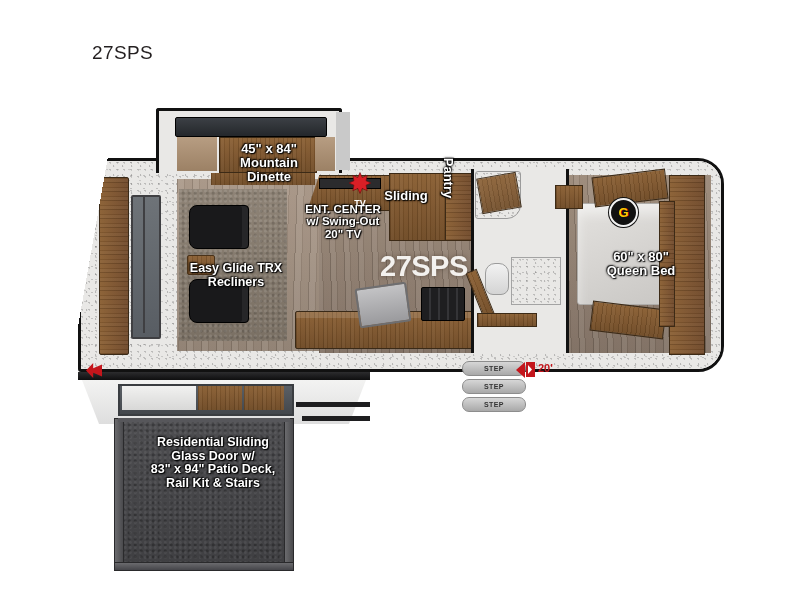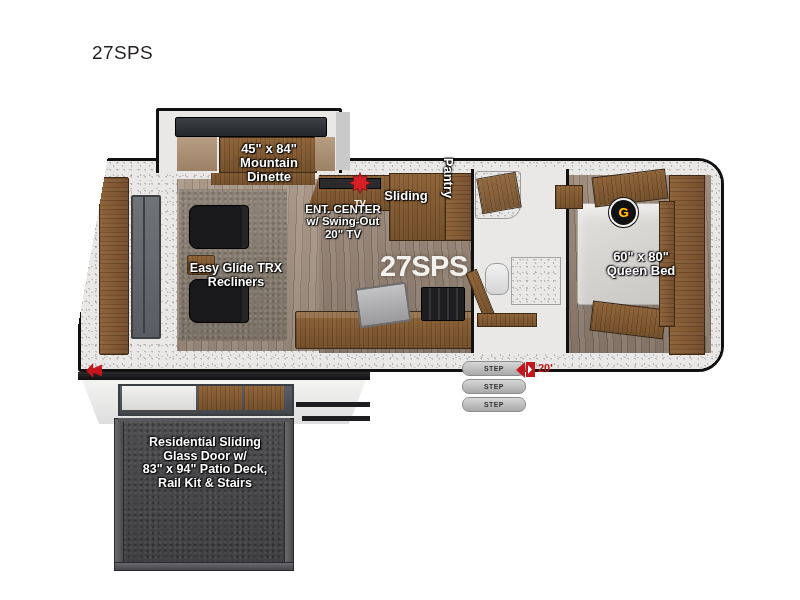--- a/index.html
+++ b/index.html
@@ -344,19 +344,19 @@
 
     <div style="position:absolute;left:36px;top:46px;width:8px;height:150px;
                 background:linear-gradient(90deg,#6b6b6e,#4a4a4d);border:1px solid #2a2a2c;"></div>
     <div style="position:absolute;left:206px;top:46px;width:8px;height:150px;
                 background:linear-gradient(90deg,#6b6b6e,#4a4a4d);border:1px solid #2a2a2c;"></div>
     <div style="position:absolute;left:36px;top:190px;width:178px;height:7px;
                 background:linear-gradient(180deg,#6b6b6e,#45454a);border:1px solid #2a2a2c;"></div>
     <div style="position:absolute;left:40px;top:46px;width:172px;height:4px;
                 background:#57575b;"></div>
 
-    <div class="fp-label" style="left:44px;top:64px;width:166px;font-size:12.5px;">Residential Sliding
+    <div class="fp-label" style="left:52px;top:64px;width:166px;font-size:12.5px;">Residential Sliding
 Glass Door w/
 83" x 94" Patio Deck,
 Rail Kit &amp; Stairs</div>
   </div>
 
 </div>
 
 </body></html>

